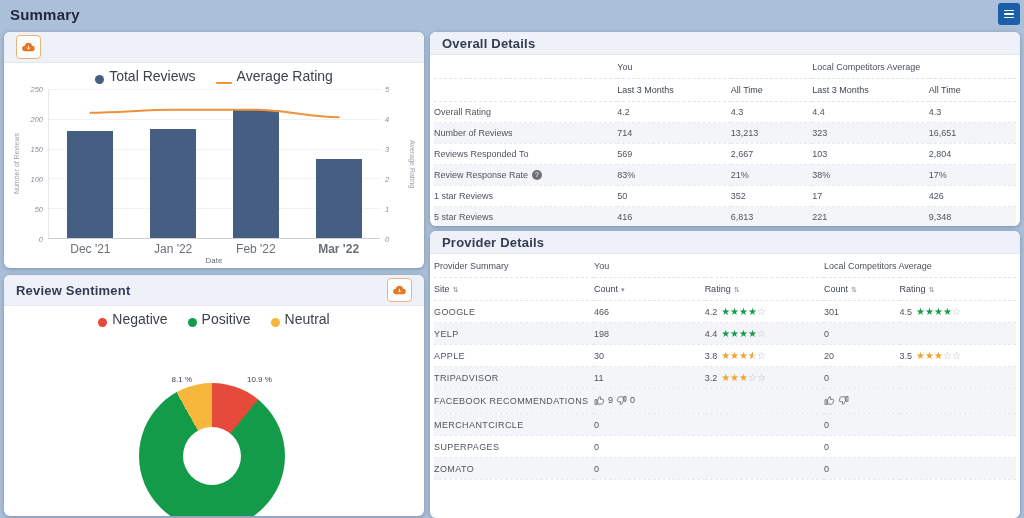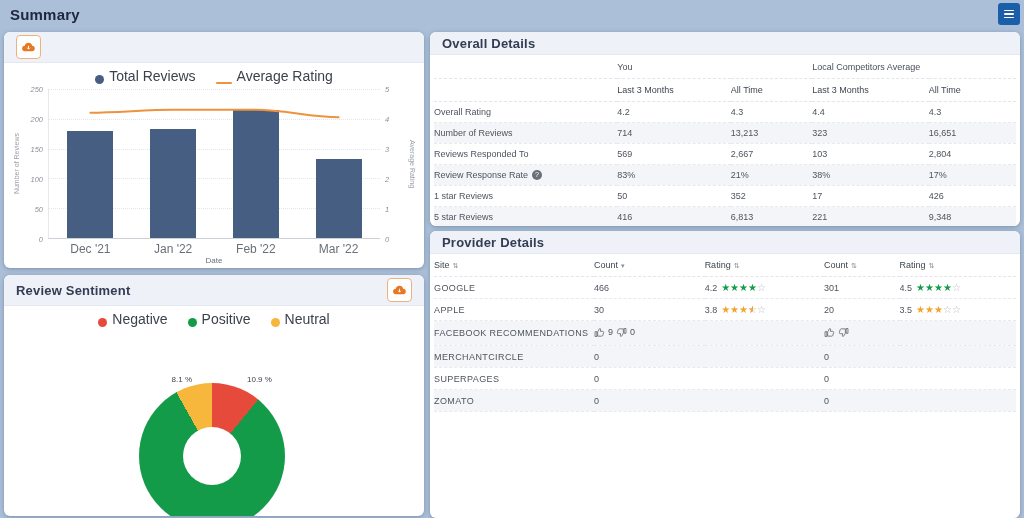--- a/index.html
+++ b/index.html
@@ -135,21 +135,21 @@
           <div class="gridline" style="top: 40%;"></div>
           <div class="gridline" style="top: 20%;"></div>
           <div class="gridline" style="top: 0%;"></div>
           <div class="bar" style="left: calc(12.5% - 23px); height: 72%; background: rgb(70, 94, 129);"></div>
           <span class="xtick" style="left: 12.5%;">Dec '21</span>
           <div class="bar" style="left: calc(37.5% - 23px); height: 73.2%; background: rgb(70, 94, 129);"></div>
           <span class="xtick" style="left: 37.5%;">Jan '22</span>
           <div class="bar" style="left: calc(62.5% - 23px); height: 86%; background: rgb(70, 94, 129);"></div>
           <span class="xtick" style="left: 62.5%;">Feb '22</span>
           <div class="bar" style="left: calc(87.5% - 23px); height: 53.2%; background: rgb(70, 94, 129);"></div>
-          <span class="xtick" style="left: 87.5%;">Mar '22</span>
+          <span class="xtick" style="left: 87.5%; font-weight: bold;">Mar '22</span>
         </div>
       <div class="yticks right">
           <span style="top: 100%;">0</span>
           <span style="top: 80%;">1</span>
           <span style="top: 60%;">2</span>
           <span style="top: 40%;">3</span>
           <span style="top: 20%;">4</span>
           <span style="top: 0%;">5</span>
         </div>
       <div class="ylab right">
@@ -274,42 +274,61 @@
   <div class="tbl-wrap">
     <table>
       <colgroup>
           <col style="width:27.5%">
           <col style="width:19%">
           <col style="width:20.5%">
           <col style="width:13%">
           <col style="width:20%">
         </colgroup>
       <thead>
+        <tr class="group-head">
+          <th>Provider Summary</th>
+          <th colspan="2">You</th>
+          <th colspan="2">Local Competitors Average</th>
+        </tr>
         <tr class="col-head">
             <th><span>Site</span><span class="sort">⇅</span></th>
             <th><span>Count</span><span class="sort">▾</span></th>
             <th><span>Rating</span><span class="sort">⇅</span></th>
             <th><span>Count</span><span class="sort">⇅</span></th>
             <th><span>Rating</span><span class="sort">⇅</span></th>
           </tr>
       </thead>
       <tbody>
           <tr class="data-row">
             <td class="site-name">GOOGLE</td>
             <td>466</td>
             <td><span class="stars"><span class="rating-val">4.2</span><span class="star" style="color: rgb(22, 155, 74);">★</span><span class="star" style="color: rgb(22, 155, 74);">★</span><span class="star" style="color: rgb(22, 155, 74);">★</span><span class="star" style="color: rgb(22, 155, 74);">★</span><span class="star" style="color: rgb(180, 186, 194);">☆</span></span></td>
             <td>301</td>
             <td><span class="stars"><span class="rating-val">4.5</span><span class="star" style="color: rgb(22, 155, 74);">★</span><span class="star" style="color: rgb(22, 155, 74);">★</span><span class="star" style="color: rgb(22, 155, 74);">★</span><span class="star" style="color: rgb(22, 155, 74);">★</span><span class="star" style="color: rgb(180, 186, 194);">☆</span></span></td>
           </tr>
+          <tr class="data-row alt">
+            <td class="site-name">YELP</td>
+            <td>198</td>
+            <td><span class="stars"><span class="rating-val">4.4</span><span class="star" style="color: rgb(22, 155, 74);">★</span><span class="star" style="color: rgb(22, 155, 74);">★</span><span class="star" style="color: rgb(22, 155, 74);">★</span><span class="star" style="color: rgb(22, 155, 74);">★</span><span class="star" style="color: rgb(180, 186, 194);">☆</span></span></td>
+            <td>0</td>
+            <td></td>
+          </tr>
           <tr class="data-row">
             <td class="site-name">APPLE</td>
             <td>30</td>
             <td><span class="stars"><span class="rating-val">3.8</span><span class="star" style="color: rgb(240, 163, 47);">★</span><span class="star" style="color: rgb(240, 163, 47);">★</span><span class="star" style="color: rgb(240, 163, 47);">★</span><span class="star half"><span class="half-under">☆</span><span class="half-over" style="color: rgb(240, 163, 47);">★</span></span><span class="star" style="color: rgb(180, 186, 194);">☆</span></span></td>
             <td>20</td>
             <td><span class="stars"><span class="rating-val">3.5</span><span class="star" style="color: rgb(240, 163, 47);">★</span><span class="star" style="color: rgb(240, 163, 47);">★</span><span class="star" style="color: rgb(240, 163, 47);">★</span><span class="star" style="color: rgb(180, 186, 194);">☆</span><span class="star" style="color: rgb(180, 186, 194);">☆</span></span></td>
+          </tr>
+          <tr class="data-row alt">
+            <td class="site-name">TRIPADVISOR</td>
+            <td>11</td>
+            <td><span class="stars"><span class="rating-val">3.2</span><span class="star" style="color: rgb(240, 163, 47);">★</span><span class="star" style="color: rgb(240, 163, 47);">★</span><span class="star" style="color: rgb(240, 163, 47);">★</span><span class="star" style="color: rgb(180, 186, 194);">☆</span><span class="star" style="color: rgb(180, 186, 194);">☆</span></span></td>
+            <td>0</td>
+            <td></td>
           </tr>
           <tr class="data-row alt">
             <td class="site-name">FACEBOOK RECOMMENDATIONS</td>
             <td><span class="thumbs">
                 <svg viewBox="0 0 16 16" width="11" height="11">
                   <path d="M1.5 6.8h2.6v7H1.5z M5.3 13.3V7.1l2.5-4.4c.5-.9 1.9-.5 1.8.6L9.3 6.3h3.4c.9 0 1.6.9 1.3 1.8l-1.2 4.1c-.2.7-.8 1.1-1.5 1.1z" fill="none" stroke="#555b64" stroke-width="1.1"></path>
                 </svg>
                 <span class="thumb-num">9</span>
                 <svg viewBox="0 0 16 16" width="11" height="11" style="transform:rotate(180deg)">
                   <path d="M1.5 6.8h2.6v7H1.5z M5.3 13.3V7.1l2.5-4.4c.5-.9 1.9-.5 1.8.6L9.3 6.3h3.4c.9 0 1.6.9 1.3 1.8l-1.2 4.1c-.2.7-.8 1.1-1.5 1.1z" fill="none" stroke="#555b64" stroke-width="1.1"></path>

